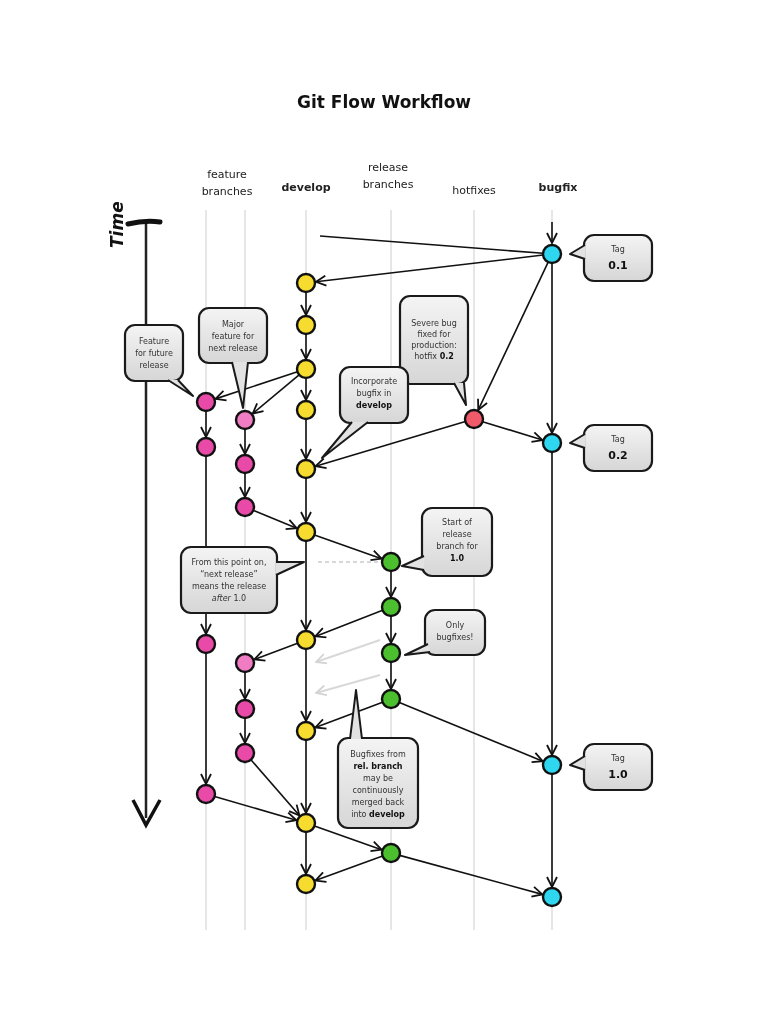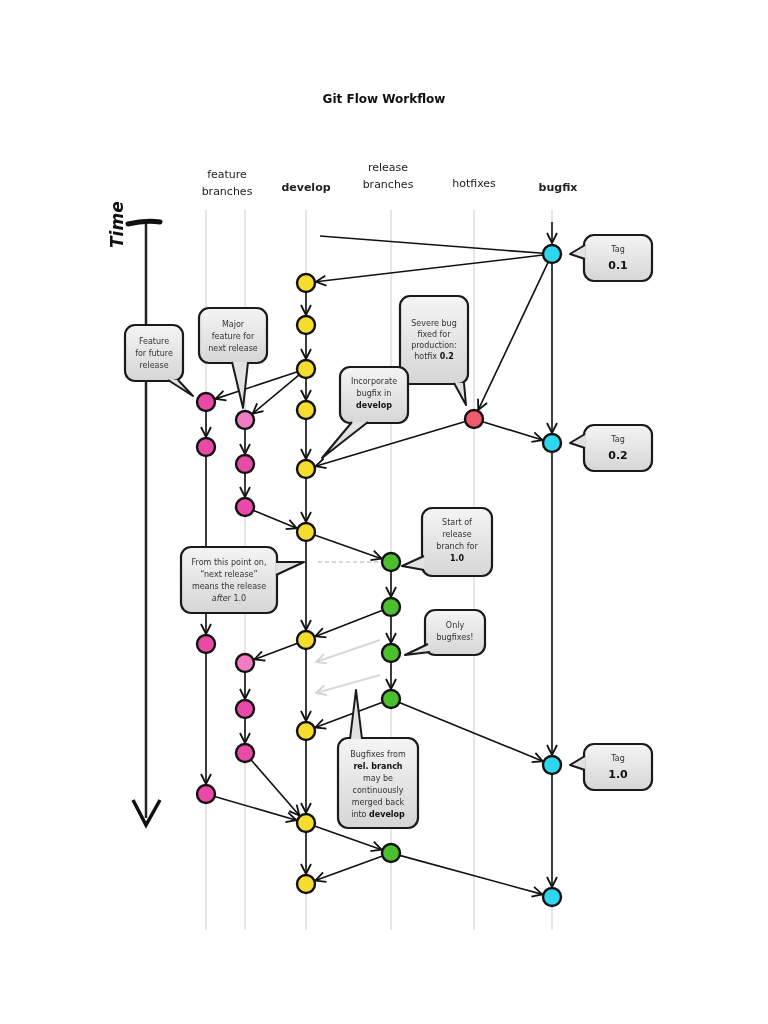--- a/index.html
+++ b/index.html
@@ -1,17 +1,17 @@
 <!DOCTYPE html>
 <html><head>
 <meta charset="utf-8">
 <style>
   html, body { margin: 0; padding: 0; background: #ffffff; }
   body { width: 768px; height: 1024px; position: relative; overflow: hidden; font-family: "DejaVu Sans", sans-serif; }
-  #title { position: absolute; top: 92px; left: 0; width: 768px; text-align: center; font-weight: bold; font-size: 12px; color: #111; }
+  #title { position: absolute; top: 92px; left: 0; width: 768px; text-align: center; font-weight: bold; font-size: 17px; color: #111; }
   .col-header { position: absolute; text-align: center; font-size: 11px; color: #222; line-height: 17px; width: 90px; }
   .col-header.bold { font-weight: bold; }
   #diagram { position: absolute; left: 0; top: 0; }
   .bubble-text { font-family: "DejaVu Sans", sans-serif; font-size: 8px; fill: #333; }
   .bubble-text.small { font-size: 8px; }
   .bubble-text.big { font-size: 11px; font-weight: bold; fill: #111; }
   .bubble-text .b { font-weight: bold; fill: #111; }
   .bubble-text .i { font-style: italic; }
   #time-label { position: absolute; left: 107px; top: 248px; transform: rotate(-90deg); transform-origin: left top; font-weight: bold; font-style: italic; font-size: 17px; color: #111; }
 </style>
@@ -24,21 +24,21 @@
   <div>feature</div>
   <div>branches</div>
 </div>
 <div class="col-header bold" style="left:261px; top:179px;">
   <div>develop</div>
 </div>
 <div class="col-header" style="left:343px; top:159px;">
   <div>release</div>
   <div>branches</div>
 </div>
-<div class="col-header" style="left:429px; top:175px;">
+<div class="col-header" style="left:429px; top:182px;">
   <div>hotfixes</div>
 </div>
 <div class="col-header bold" style="left:513px; top:179px;">
   <div>bugfix</div>
 </div>
 
 <div id="time-label">Time</div>
 
 <svg id="diagram" width="768" height="1024" viewBox="0 0 768 1024">
   <defs>

